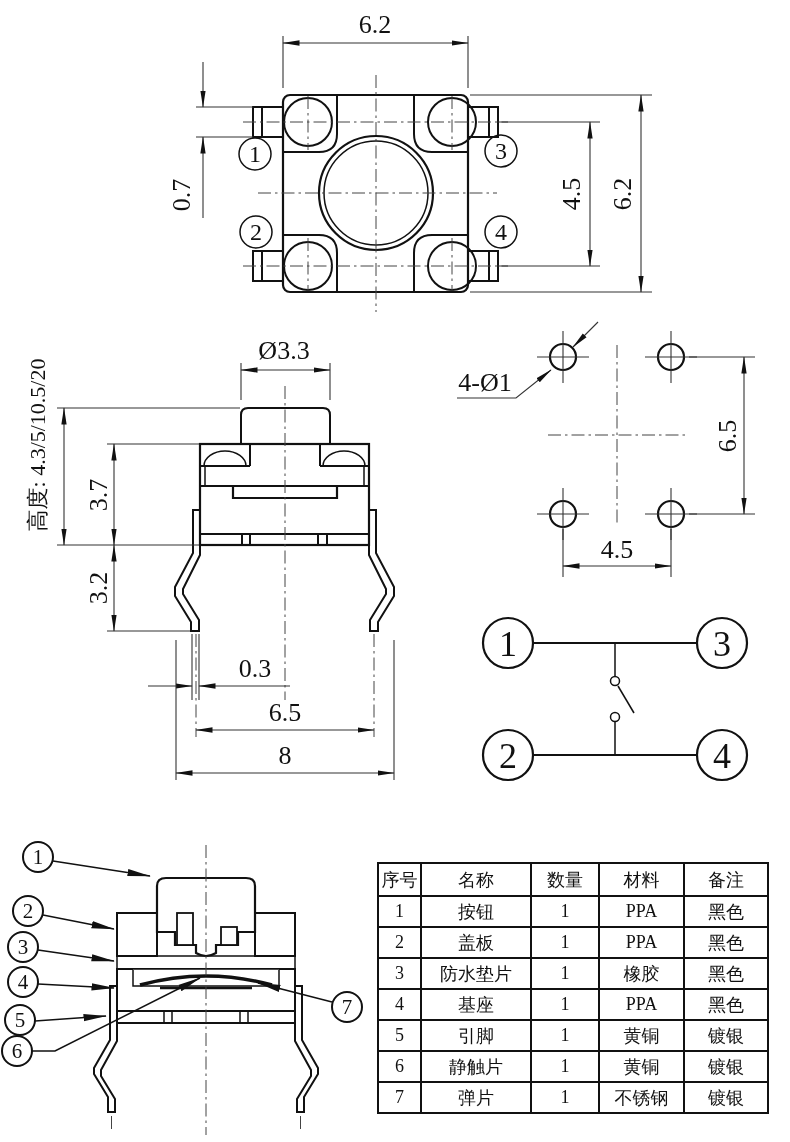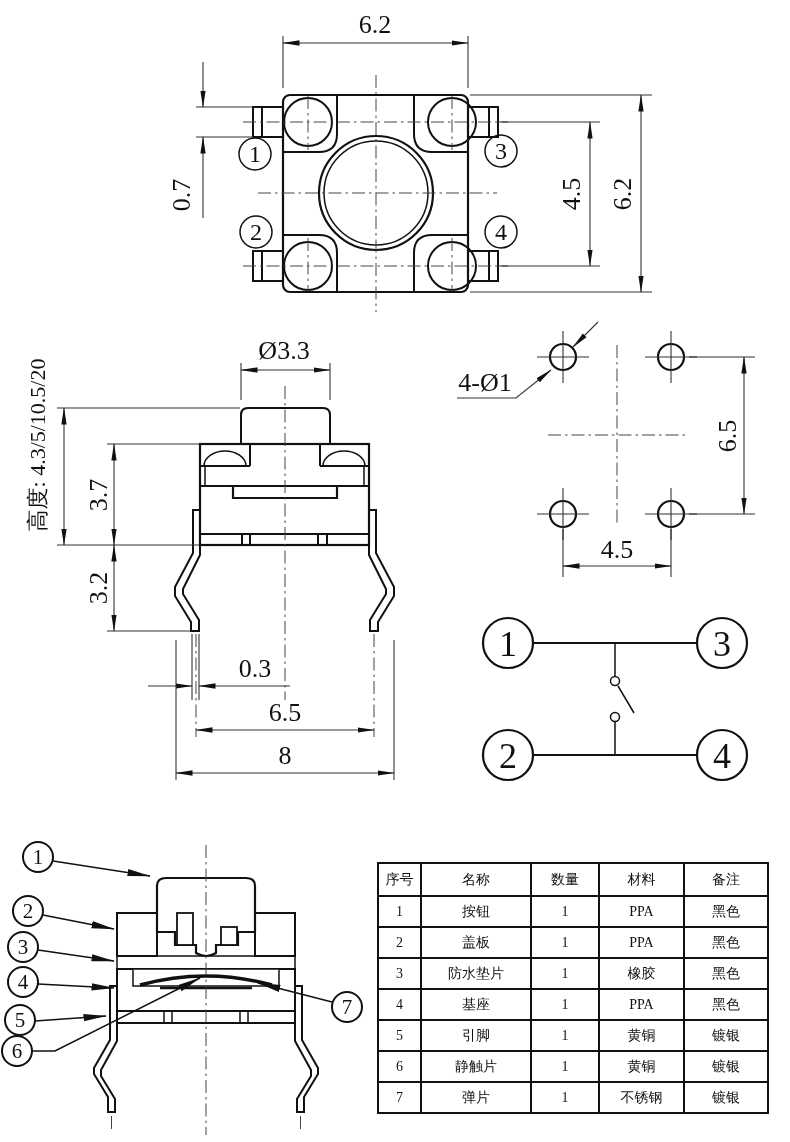--- a/index.html
+++ b/index.html
@@ -12,21 +12,21 @@
   .ln15{stroke:#111;stroke-width:1.5;fill:none;}
   .ln1{stroke:#333;stroke-width:1.1;fill:none;}
   .cl{stroke:#444;stroke-width:1;fill:none;stroke-dasharray:13 4 2.5 4;}
   .dome{stroke:#111;stroke-width:3.5;fill:none;}
   text.dim{font-family:"Liberation Serif","DejaVu Serif",serif;font-size:26px;fill:#111;}
   text.dimsm{font-family:"Liberation Serif","DejaVu Serif",serif;font-size:22px;fill:#111;}
   text.pinnum{font-family:"Liberation Serif","DejaVu Serif",serif;font-size:24px;fill:#111;}
   text.bignum{font-family:"Liberation Serif","DejaVu Serif",serif;font-size:36px;fill:#111;}
   text.callnum{font-family:"Liberation Serif","DejaVu Serif",serif;font-size:21px;fill:#111;}
   #parts-table{position:absolute;left:377px;top:862px;width:390px;border-collapse:collapse;
-               table-layout:fixed;font-size:14px;color:#111;}
+               table-layout:fixed;font-size:18px;color:#111;}
   #parts-table td,#parts-table th{border:2.5px solid #111;text-align:center;padding:0;
                font-weight:normal;overflow:hidden;white-space:nowrap;}
   #parts-table th{height:31px;}
   #parts-table td{height:29px;}
 </style>
 </head>
 <body>
 
 <div id="canvas">
 <svg width="790" height="1142" viewBox="0 0 790 1142">

